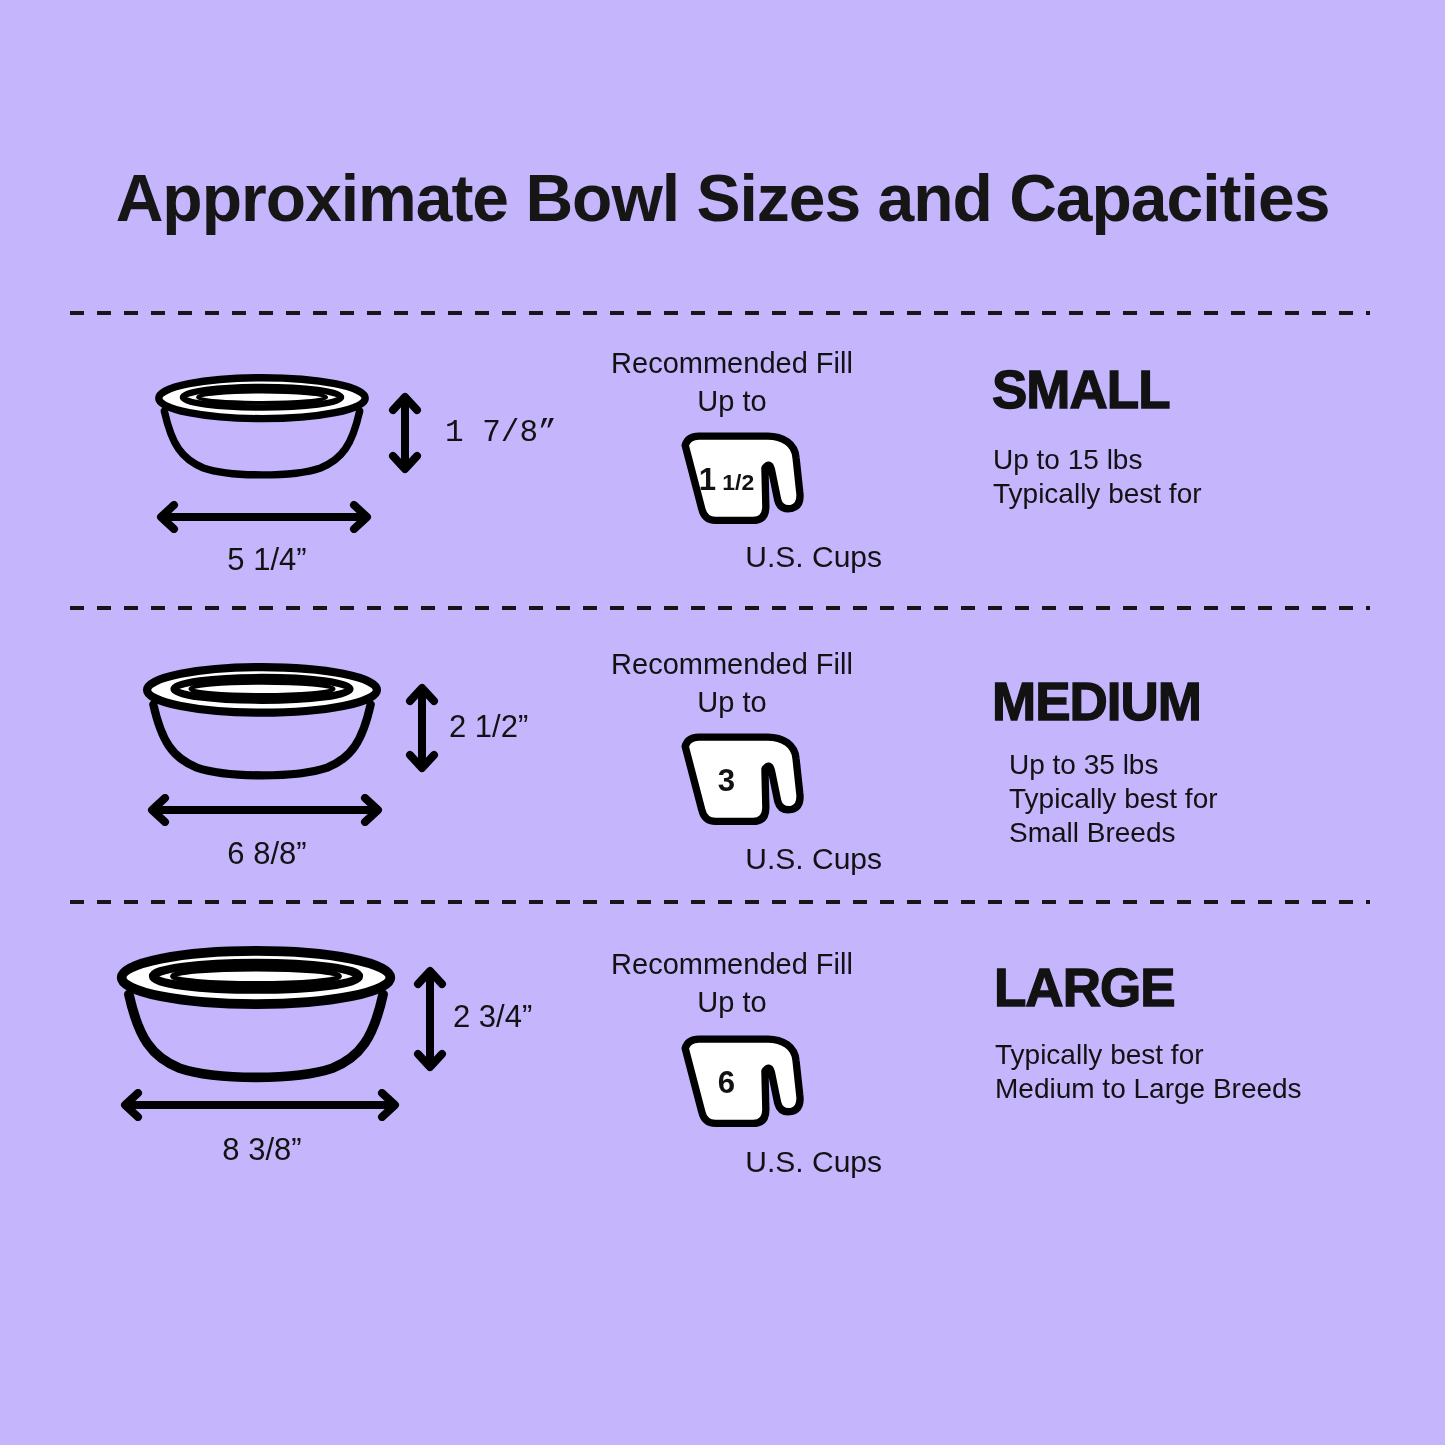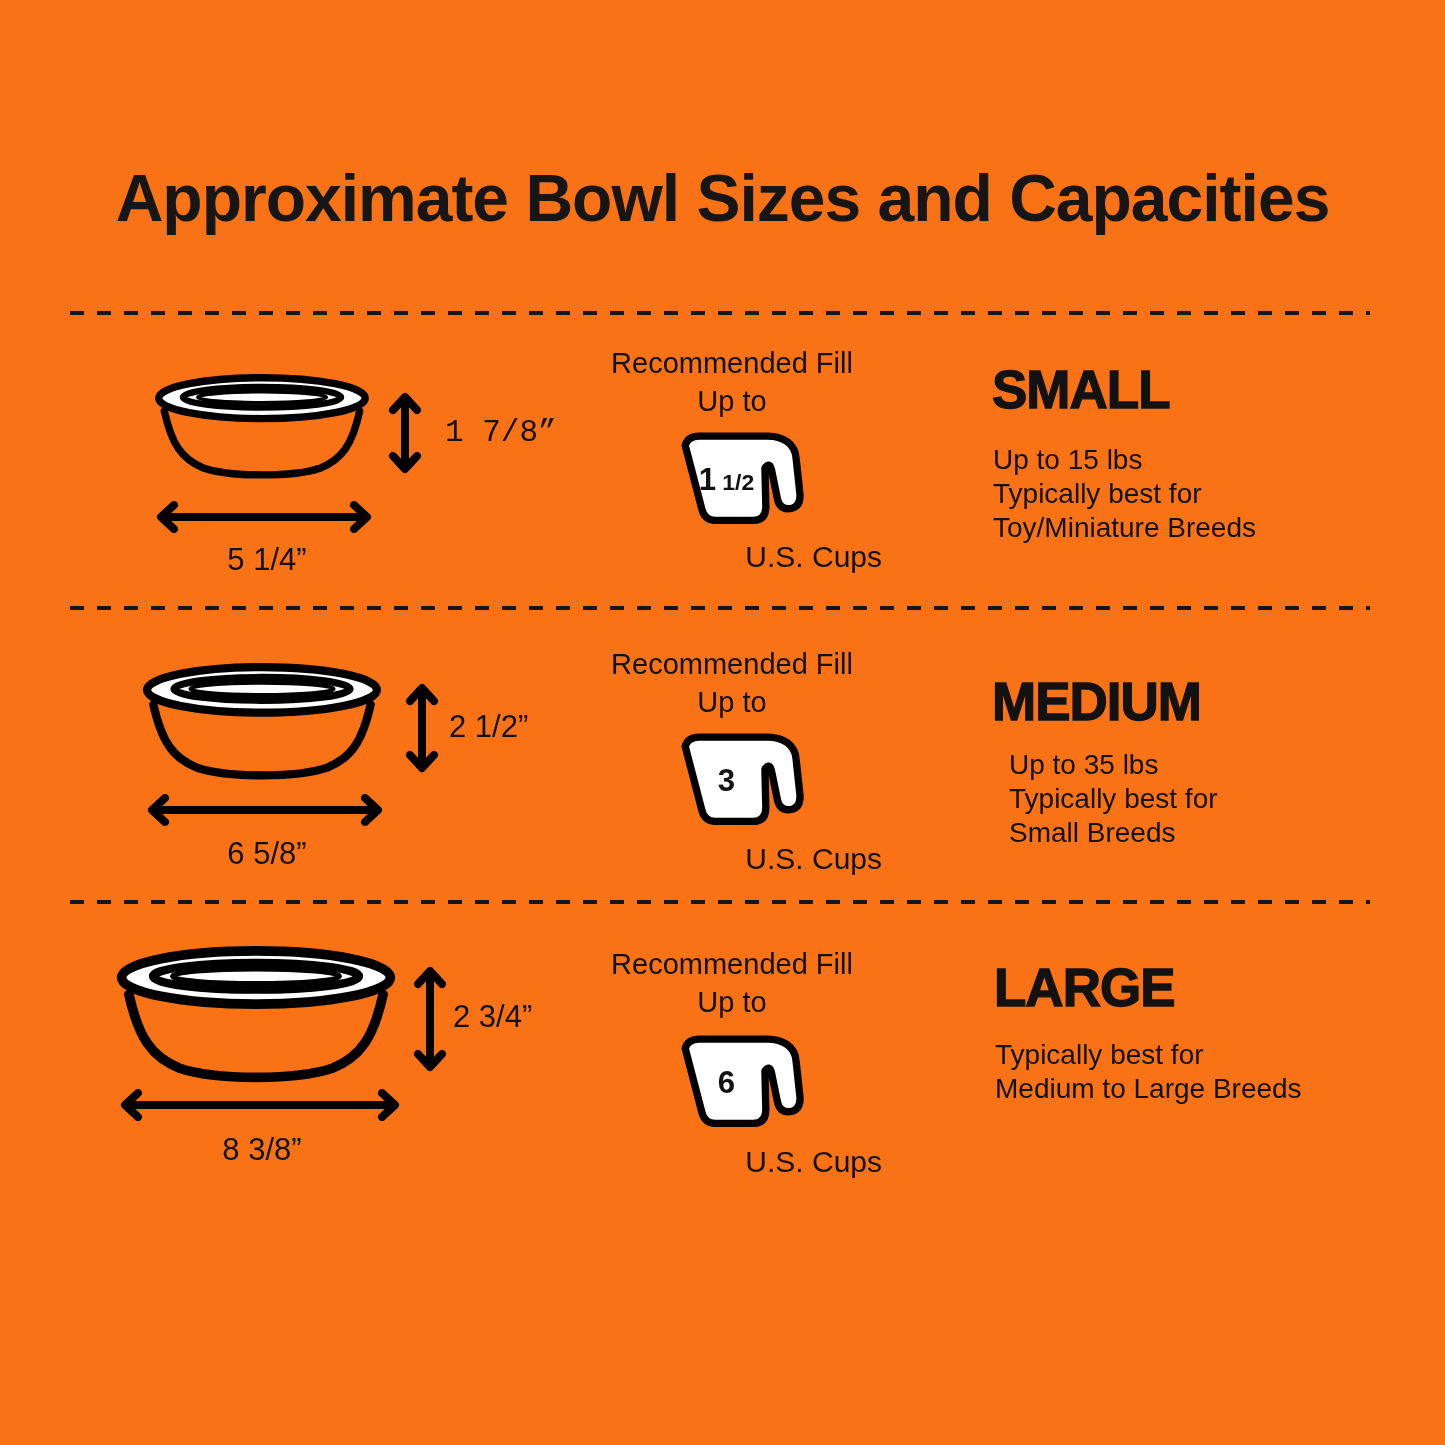--- a/index.html
+++ b/index.html
@@ -1,17 +1,17 @@
 <!DOCTYPE html>
 <html><head>
 <meta charset="utf-8">
 <style>
   html,body{margin:0;padding:0;background:#fff;}
   .canvas{
-    position:relative;width:1445px;height:1445px;background:#f97316;overflow:hidden;
+    position:relative;width:1445px;height:1445px;background:#c4b5fd;overflow:hidden;
     font-family:"Liberation Sans","DejaVu Sans",sans-serif;color:#121212;
   }
   .abs{position:absolute;}
   .page-title{
     left:0;top:160px;width:1445px;text-align:center;
     font-size:66px;font-weight:600;letter-spacing:-1px;color:#161616;
   }
   .divider{
     left:70px;width:1300px;height:4px;
     background:repeating-linear-gradient(90deg,#161616 0 14px,transparent 14px 27px);
@@ -76,38 +76,37 @@
     <svg class="abs" style="left:673px;top:426px;" width="138" height="110" viewBox="0 0 150 120">
       <use href="#cup-shape"></use>
       <text class="cup-num" x="58" y="70" text-anchor="middle" font-size="34"><tspan>1</tspan><tspan font-size="25"> 1/2</tspan></text>
     </svg>
     <div class="abs unit-label" style="left:582px;top:540px;">U.S. Cups</div>
 
     <div class="abs size-name" style="left:992px;top:363px;">SMALL</div>
     <div class="abs desc" style="left:993px;top:443px;">
       <div>Up to 15 lbs</div>
       <div>Typically best for</div>
-      <div>Toy/Miniature Breeds</div>
     </div>
   </section>
 
   <section>
     <svg class="abs" style="left:137px;top:663px;" width="250" height="118" viewBox="0 0 240 114">
         <use href="#bowl-shape"></use>
       </svg>
 
     <svg class="abs" style="left:404px;top:682px;" width="36" height="92" viewBox="0 0 36 92">
       <path class="stroke" stroke-width="8" d="M18 8v76M6 19 18 6l12 13M6 73 18 86l12-13"></path>
     </svg>
     <div class="abs dim-label" style="left:449px;top:709px;">2 1/2”</div>
 
     <svg class="abs" style="left:146px;top:794px;" width="238" height="32" viewBox="0 0 238 32">
       <path class="stroke" stroke-width="8" d="M8 16h222M19 4 6 16l13 12M219 4l13 12-13 12"></path>
     </svg>
-    <div class="abs dim-label w-label" style="left:146px;top:836px;width:242px;">6 5/8”</div>
+    <div class="abs dim-label w-label" style="left:146px;top:836px;width:242px;">6 8/8”</div>
 
     <div class="abs fill-block" style="left:582px;top:645px;">
       <div>Recommended Fill</div>
       <div>Up to</div>
     </div>
     <svg class="abs" style="left:673px;top:727px;" width="138" height="110" viewBox="0 0 150 120">
       <use href="#cup-shape"></use>
       <text class="cup-num" x="58" y="70" text-anchor="middle" font-size="34"><tspan>3</tspan><tspan font-size="25"></tspan></text>
     </svg>
     <div class="abs unit-label" style="left:582px;top:842px;">U.S. Cups</div>

